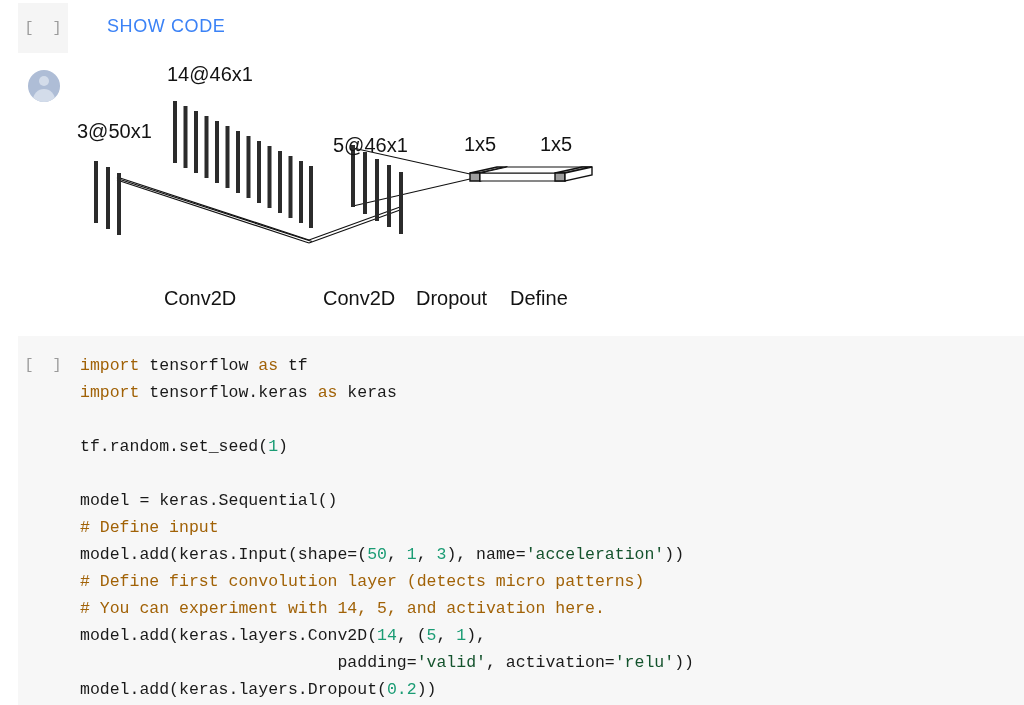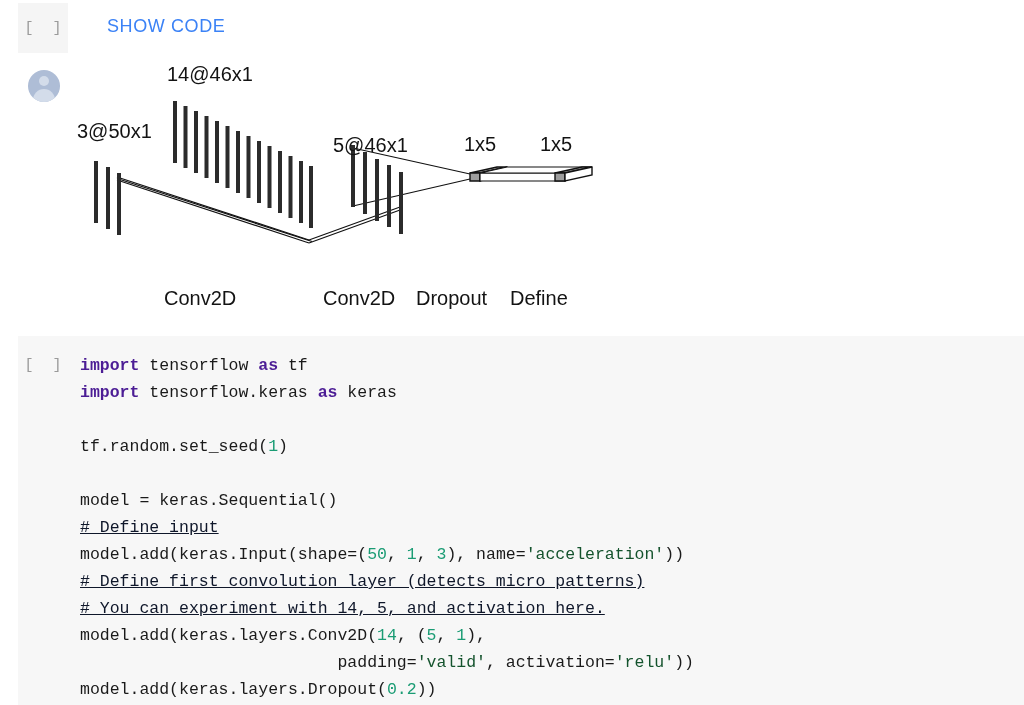--- a/index.html
+++ b/index.html
@@ -113,24 +113,24 @@
     position: absolute;
     left: 62px; top: 16px;
     right: 0;
     font-family: "Liberation Mono", monospace;
     font-size: 16.5px;
     line-height: 27px;
     color: #1a1a1a;
     white-space: pre;
   }
   .ln { height: 27px; }
-  .kw  { color: #4c1d95; font-weight: bold; }
+  .kw  { color: #a16207; }
   .num { color: #1a9c74; }
   .str { color: #14532d; }
-  .cmt { color: #0f172a; text-decoration: underline; }
+  .cmt { color: #a16207; }
 </style>
 </head>
 <body>
 
 <div id="top-cell">
 
   <div class="run-gutter" id="top-run-gutter">[ ]</div>
 
   <div id="show-code-button">SHOW CODE</div>
 

